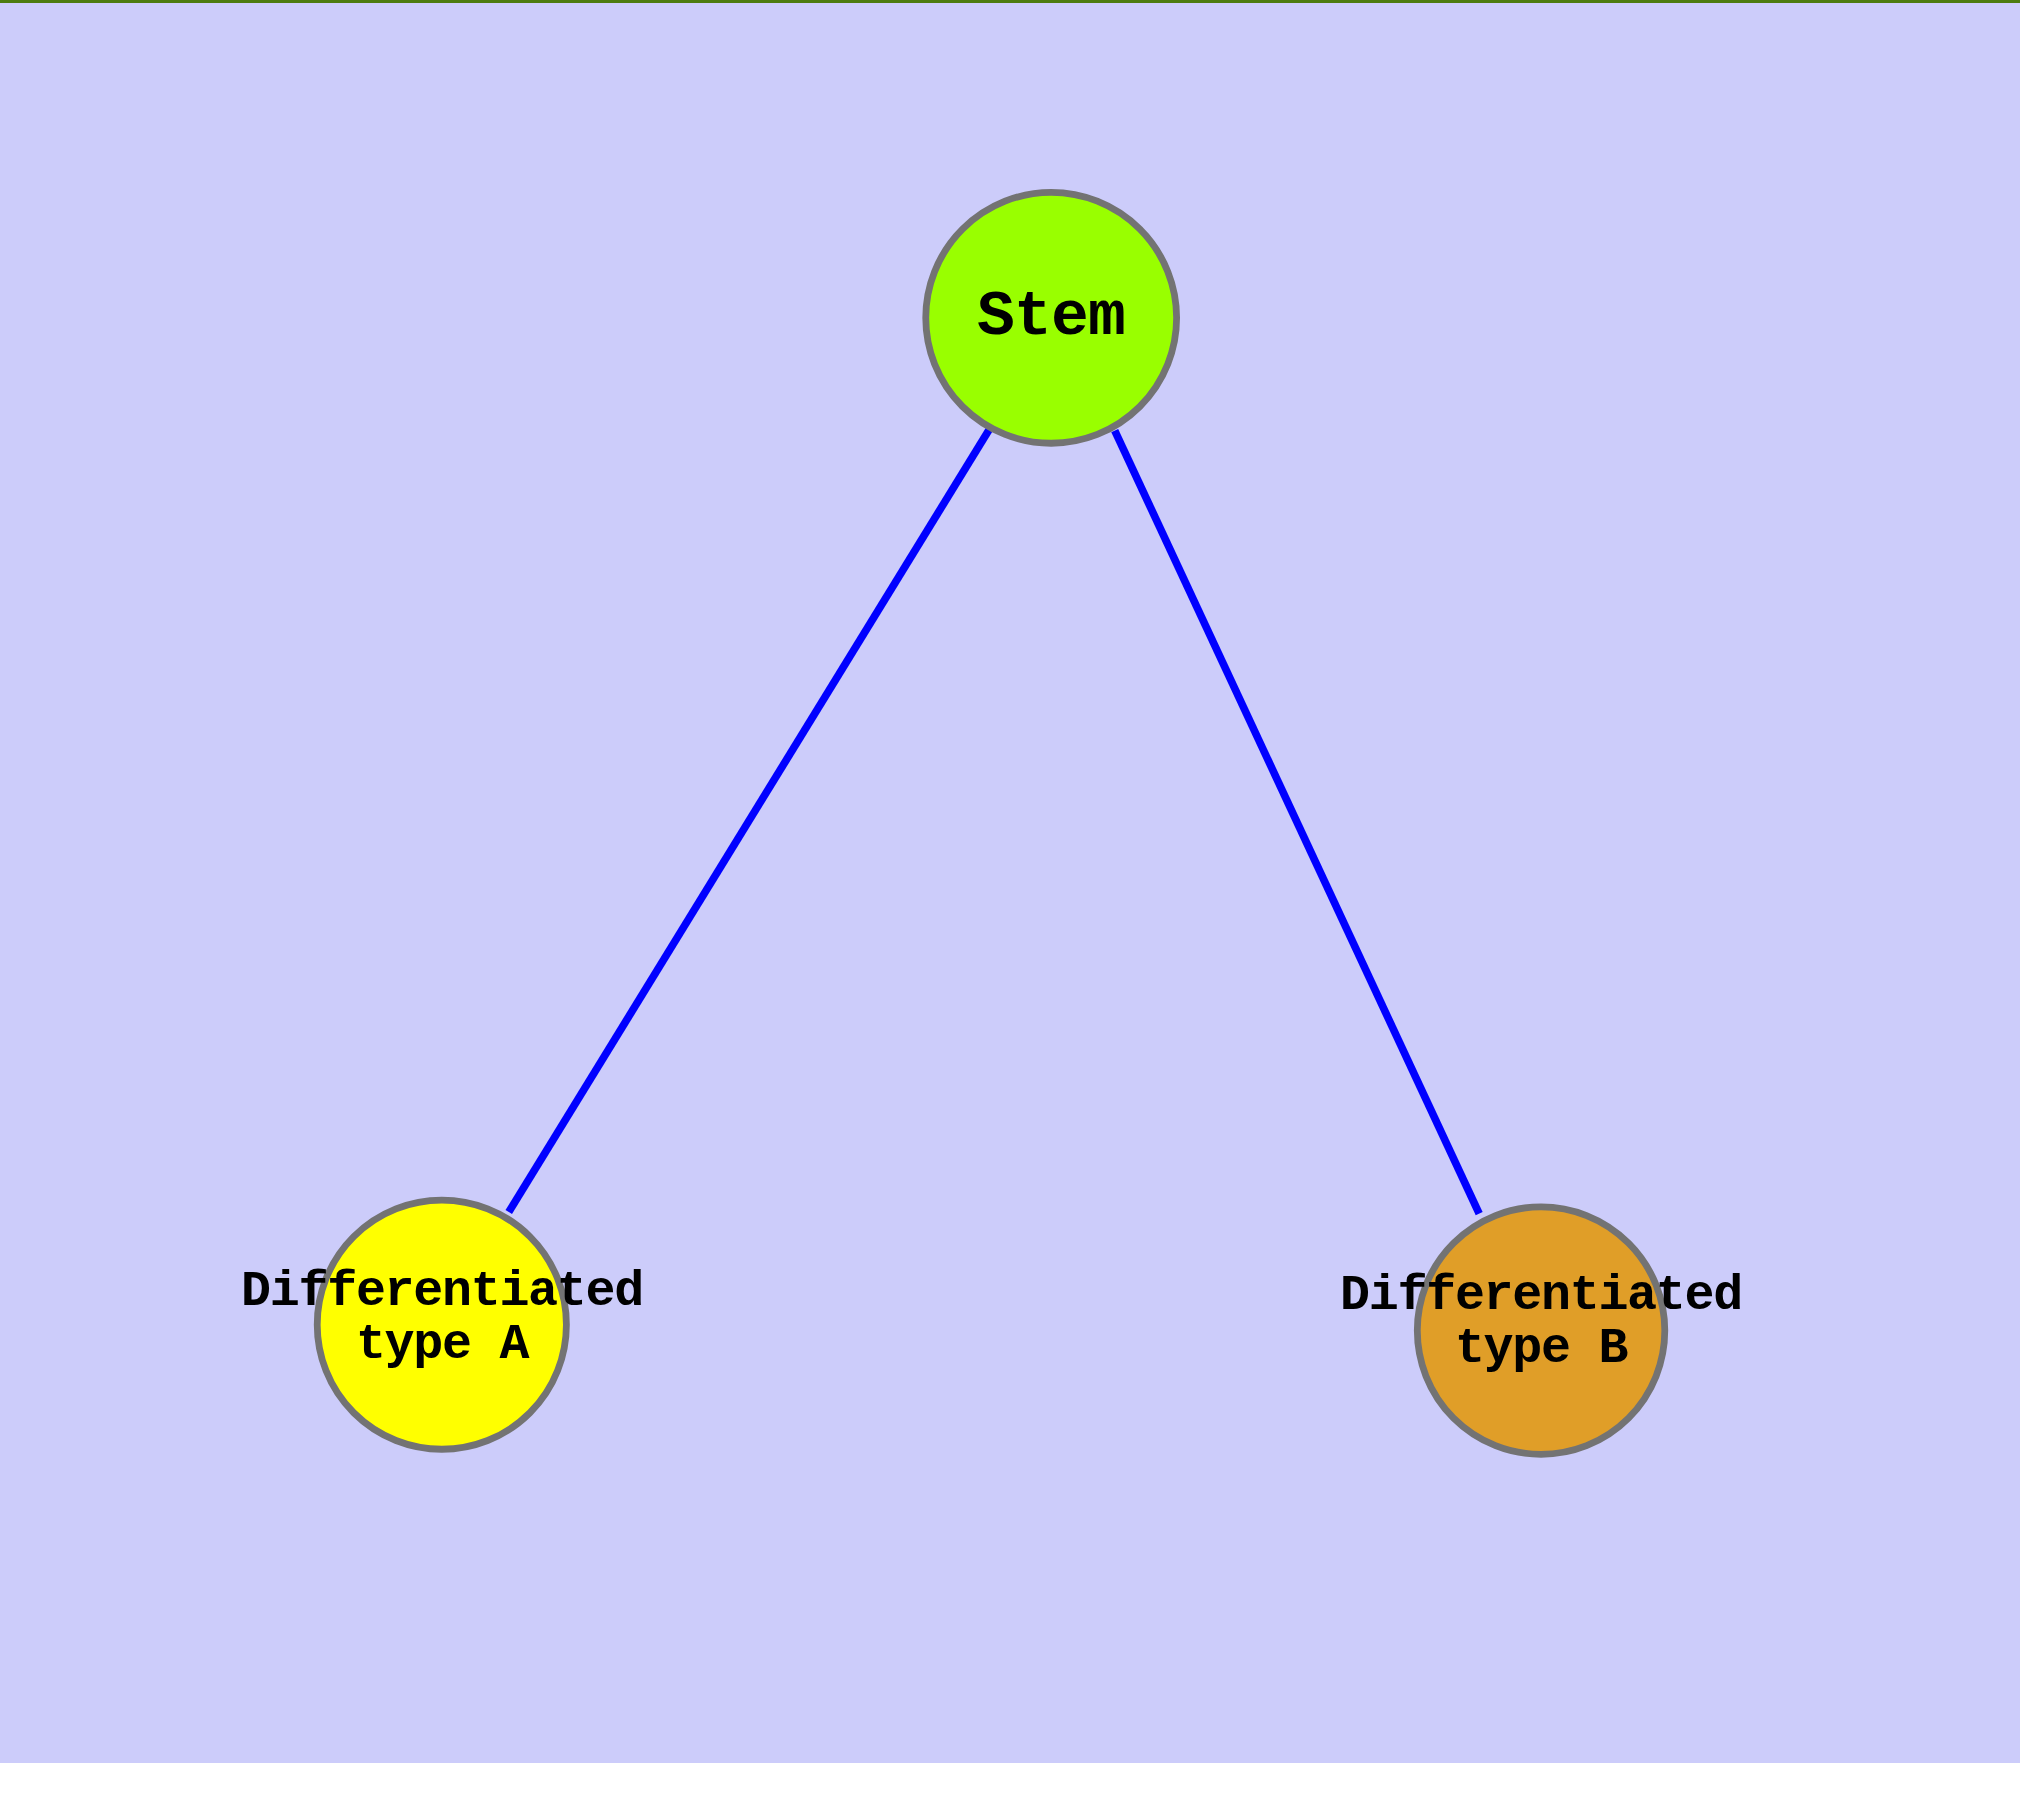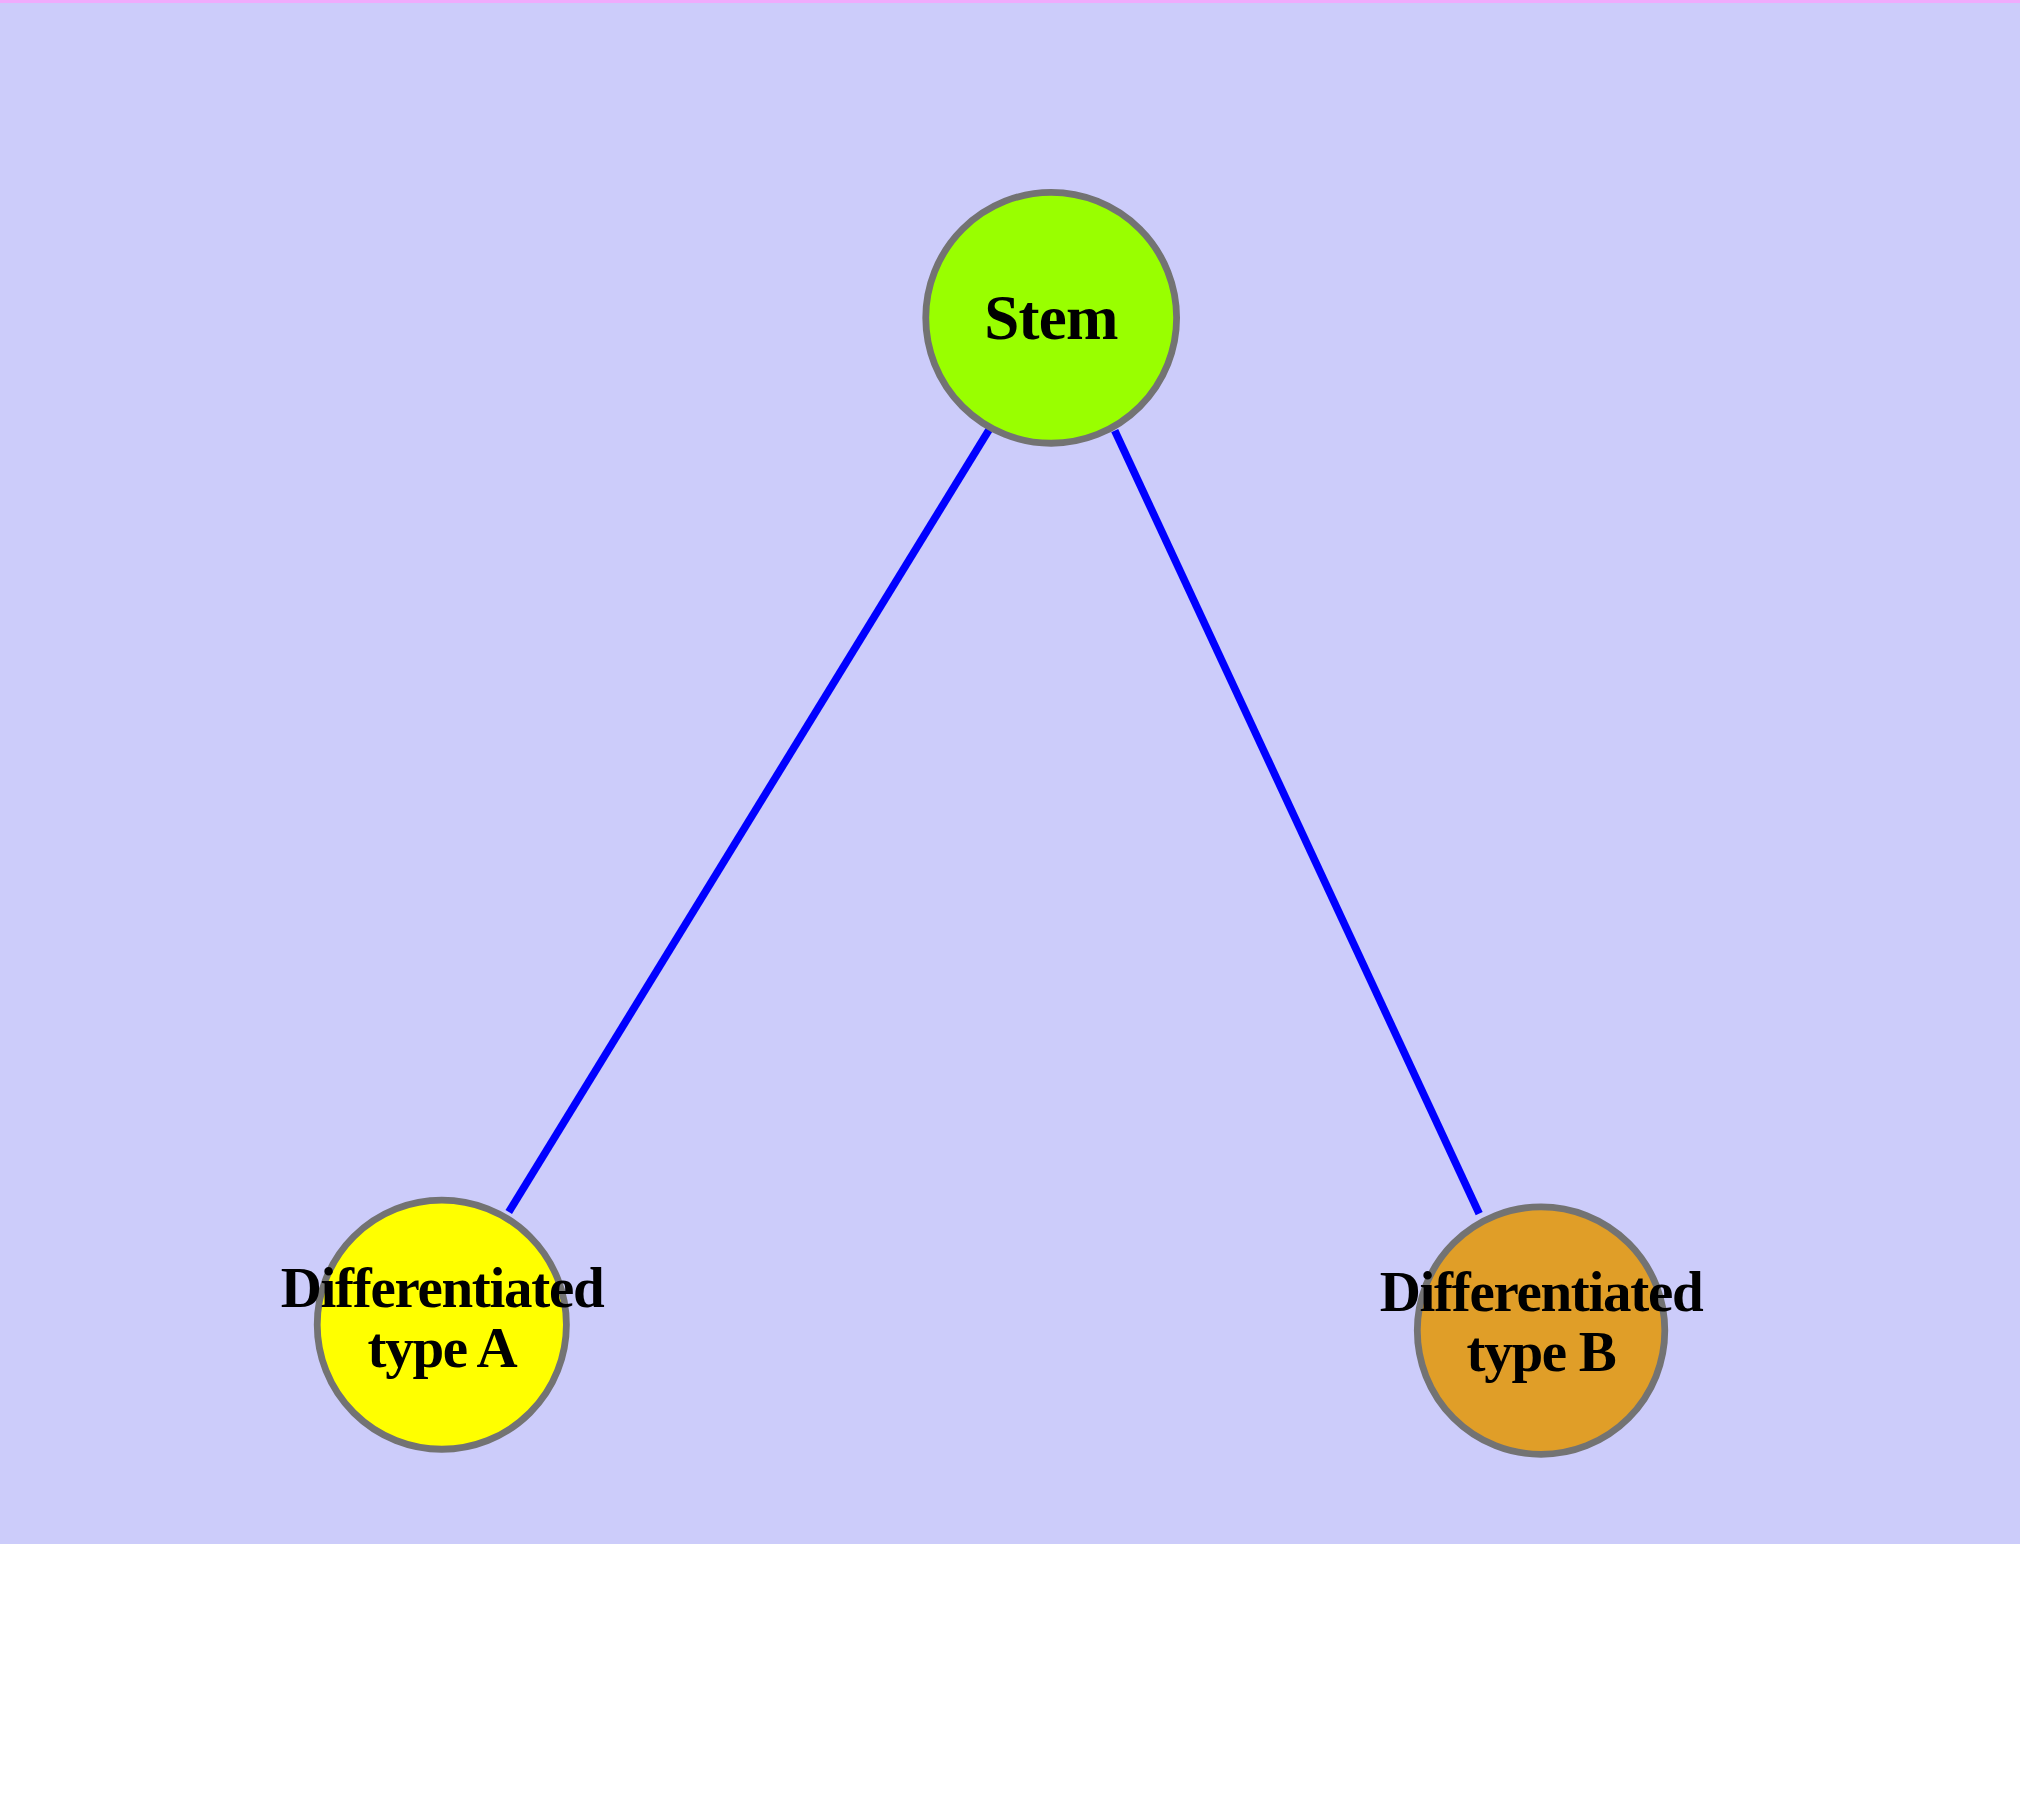--- a/index.html
+++ b/index.html
@@ -4,24 +4,24 @@
 <title>Cell Differentiation Graph</title>
 <style>
   html, body {
     margin: 0;
     padding: 0;
     background: #ffffff;
   }
   #stage {
     position: relative;
     width: 2021px;
-    height: 1544px;
+    height: 1763px;
     overflow: hidden;
-    background: #f0abfc;
-    font-family: Liberation Serif, serif;
+    background: #4d7c0f;
+    font-family: Liberation Mono, monospace;
   }
   #canvas-bg {
     position: absolute;
     left: 0;
     top: 3.4px;
     width: 2021px;
     height: 1809px;
     background: #ccccfa;
   }
   #graph-svg {
@@ -39,21 +39,21 @@
     line-height: 1.06;
     white-space: pre;
     pointer-events: none;
     transform: translate(-50%, -50%);
   }
   .label-stem {
     font-size: 63px;
     letter-spacing: -0.8px;
   }
   .label-diff {
-    font-size: 57px;
+    font-size: 50px;
     letter-spacing: -1.3px;
   }
 </style>
 </head>
 <body>
 
 <div id="stage">
 
   <div id="canvas-bg"></div>
 

